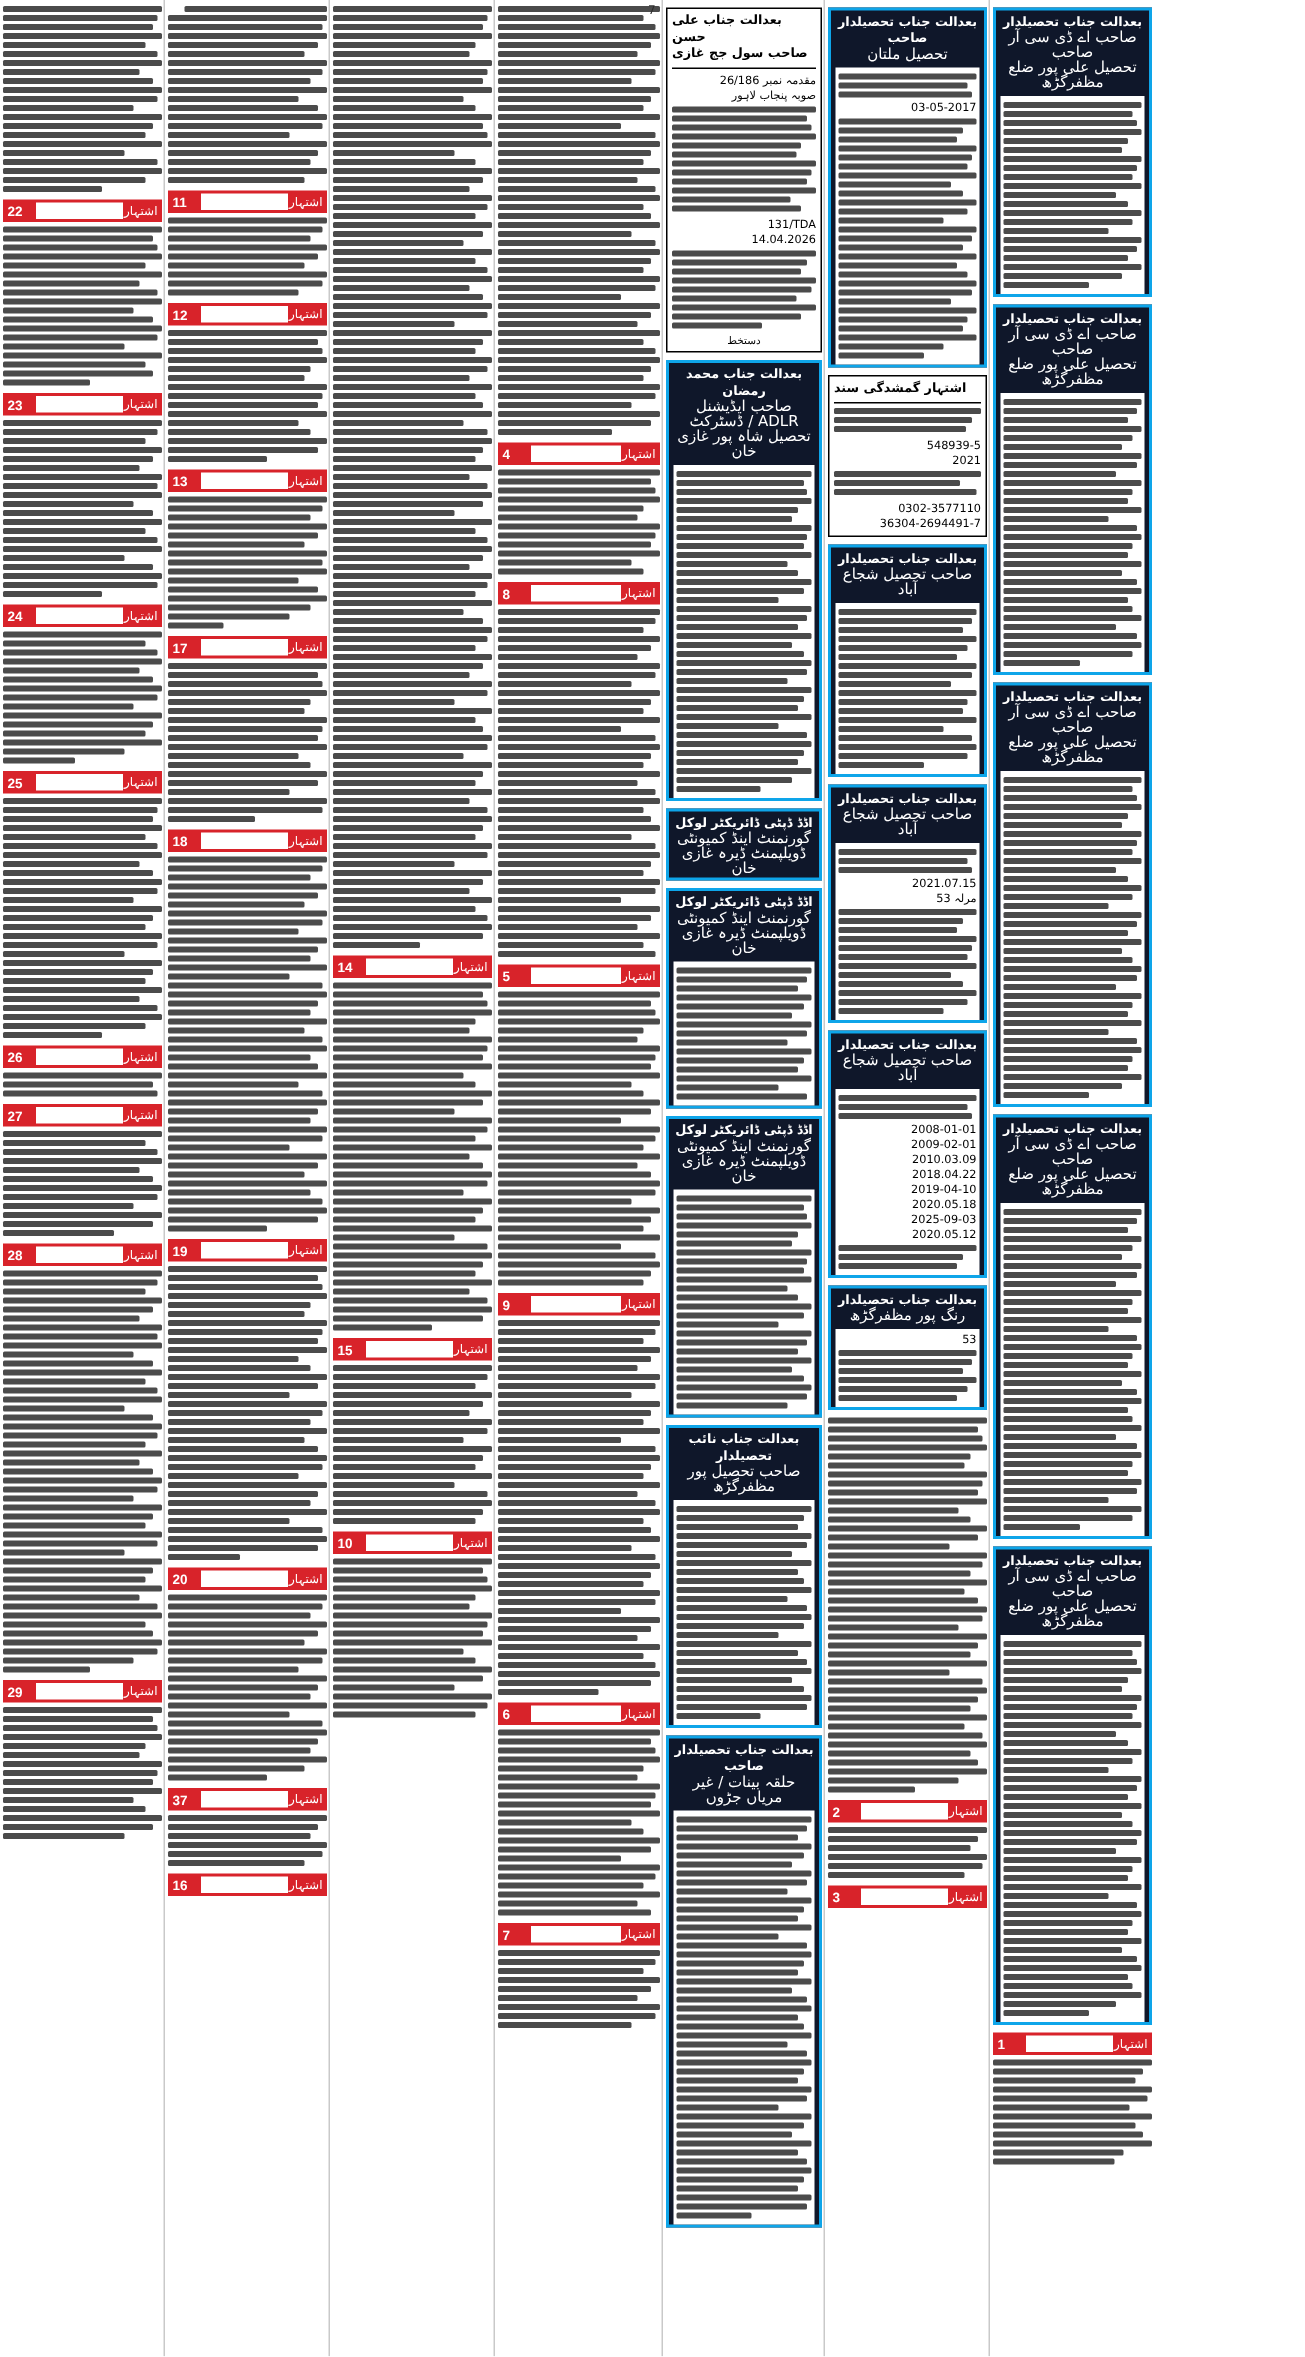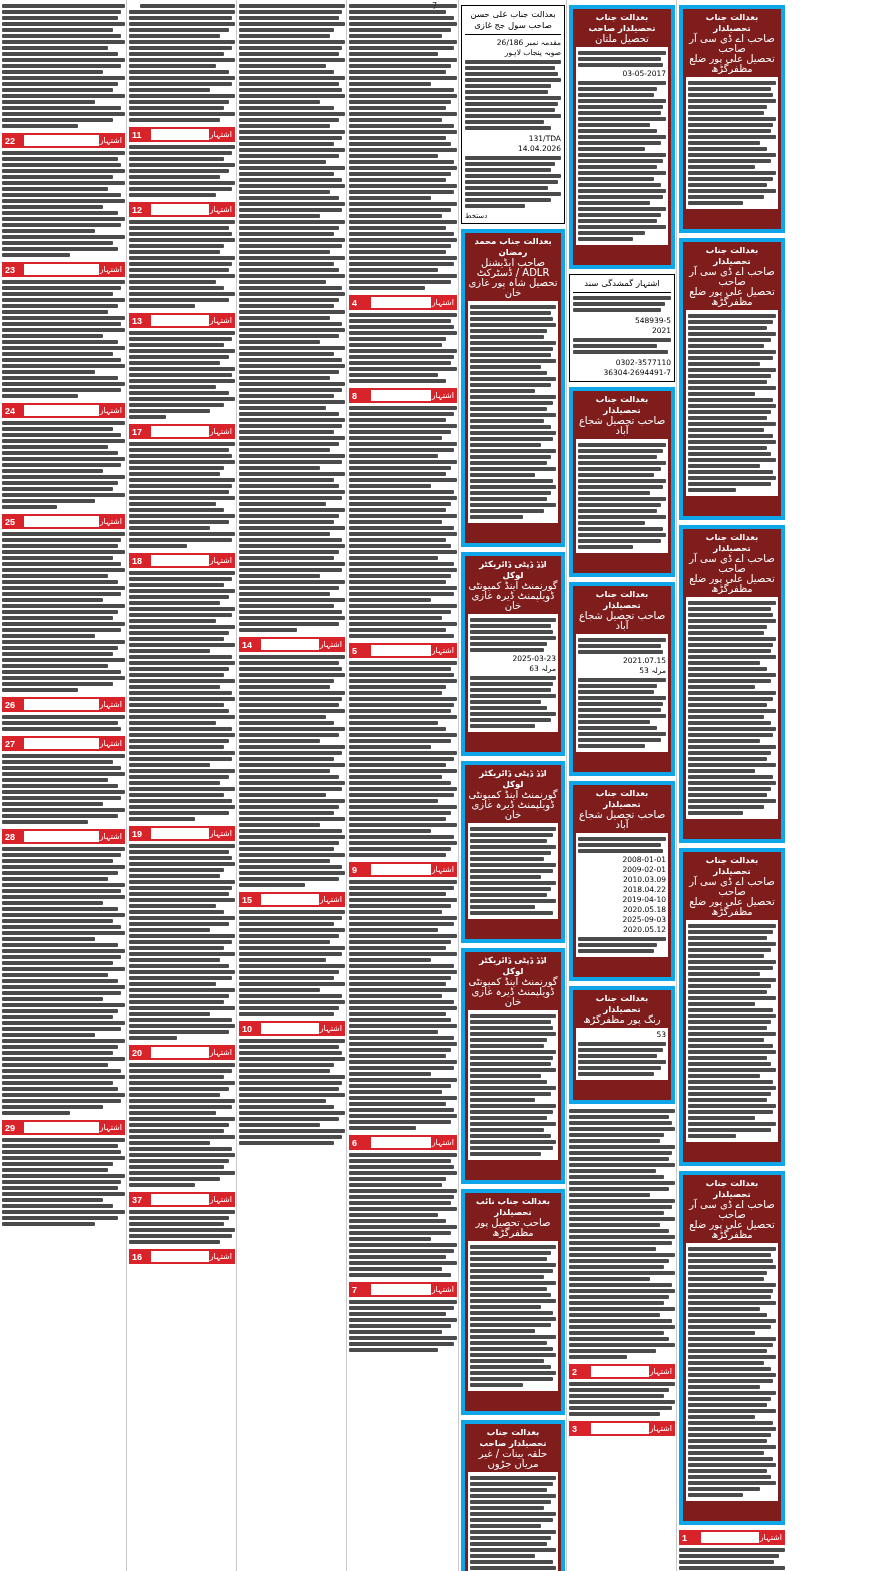--- a/index.html
+++ b/index.html
@@ -1,47 +1,47 @@
 <!DOCTYPE html>
 <html><head>
 <meta charset="utf-8">
 <style>
   html,body{margin:0;padding:0;background:#fff;}
   body{width:870px;height:1571px;font-family:"DejaVu Sans","Liberation Sans",sans-serif;color:#000;overflow:hidden;}
   .page{position:relative;width:870px;height:1571px;background:#fff;}
   .pagenum{position:absolute;top:2px;left:432px;font-size:8px;color:#333;}
   .cols{display:flex;width:870px;height:1571px;}
   .col{position:relative;box-sizing:border-box;padding:2px 2px 0 2px;overflow:hidden;}
-  .c1{width:127px;}.c2{width:110px;}.c3{width:110px;}.c4{width:112px;}
+  .c1{width:110px;}.c2{width:110px;}.c3{width:110px;}.c4{width:112px;}
   .c5{width:108px;}.c6{width:110px;}.c7{width:110px;}
   .vdiv{position:absolute;top:0;bottom:0;width:1px;background:#c9c9c9;}
   
   .tblk{margin-bottom:4px;}
   .ln{height:4px;background:#2b2b2b;margin:2px 0;border-radius:1px;opacity:.85;}
   .ln.w100{width:100%}.ln.w97{width:97%}.ln.w94{width:94%}.ln.w90{width:90%}
   .ln.w86{width:86%}.ln.w82{width:82%}.ln.w76{width:76%}.ln.w70{width:70%}
   .ln.w62{width:62%}.ln.w55{width:55%}.ln.w45{width:45%}.ln.w35{width:35%}
   .ln.r{margin-left:auto}
   
   .adhead{position:relative;display:flex;align-items:center;justify-content:space-between;
           background:#d8232a;color:#fff;height:15px;margin:5px 0 3px 0;padding:0 3px;
           box-sizing:border-box;}
   .adhead .num{font-size:9px;font-weight:bold;font-family:"Liberation Sans",sans-serif;}
   .adhead .ttl{font-size:8px;}
   .adhead .whitebox{position:absolute;left:22px;right:26px;top:2px;bottom:2px;background:#fff;}
   
-  .notice{border:4px solid #0ea5e9;background:#7f1d1d;color:#fff;margin:3px 0 5px 0;padding:3px 3px 20px 3px;}
+  .notice{border:2px solid #0ea5e9;background:#0f172a;color:#fff;margin:3px 0 5px 0;padding:3px 3px 0 3px;}
   .notice .nt{display:block;text-align:center;font-size:8.5px;line-height:11px;font-weight:bold;}
   .notice .nsub{display:block;text-align:center;font-size:10px;line-height:10px;}
   .nbody{background:#fff;color:#000;margin-top:3px;padding:2px;}
   .nbody .ln{background:#2b2b2b;}
   .whitenotice{border:1.5px solid #000;margin:3px 0 5px 0;padding:3px;}
-  .whitenotice .nt{display:block;text-align:center;font-size:8.5px;line-height:11px;font-weight:normal;}
+  .whitenotice .nt{display:block;text-align:left;font-size:8.5px;line-height:11px;font-weight:bold;}
   .numtxt{text-align:right;font-size:7.5px;line-height:10px;direction:ltr;}
-  .sig{font-size:7px;margin-top:3px;}
+  .sig{text-align:center;font-size:7px;margin-top:3px;}
   .hr{height:1px;background:#000;margin:3px 0;}
 </style>
 </head>
 <body>
 
 <div class="page">
   <div class="pagenum">7</div>
 
   <div class="cols">
 
@@ -1092,39 +1092,20 @@
           <div class="ln w100"></div>
             <div class="ln w86"></div>
             <div class="ln w62"></div>
         </div>
       </div>
 
       <div class="notice">
         <span class="nt">اڈڈ ڈپٹی ڈائریکٹر لوکل</span>
         <span class="nsub">گورنمنٹ اینڈ کمیونٹی</span>
         <span class="nsub">ڈویلپمنٹ ڈیرہ غازی خان</span>
-        <div class="nbody">
-          <div class="ln w100"></div>
-            <div class="ln w94"></div>
-            <div class="ln w97"></div>
-          <div class="ln w100"></div>
-            <div class="ln w90"></div>
-            <div class="ln w86"></div>
-          <div class="numtxt">2025-03-23</div>
-          <div class="numtxt">63 مرلہ</div>
-          <div class="ln w100"></div>
-            <div class="ln w97"></div>
-            <div class="ln w94"></div>
-          <div class="ln w100"></div>
-            <div class="ln w82"></div>
-            <div class="ln w90"></div>
-          <div class="ln w100"></div>
-            <div class="ln w94"></div>
-            <div class="ln w76"></div>
-        </div>
       </div>
 
       <div class="notice">
         <span class="nt">اڈڈ ڈپٹی ڈائریکٹر لوکل</span>
         <span class="nsub">گورنمنٹ اینڈ کمیونٹی</span>
         <span class="nsub">ڈویلپمنٹ ڈیرہ غازی خان</span>
         <div class="nbody">
           <div class="ln w100"></div>
             <div class="ln w97"></div>
             <div class="ln w90"></div>

